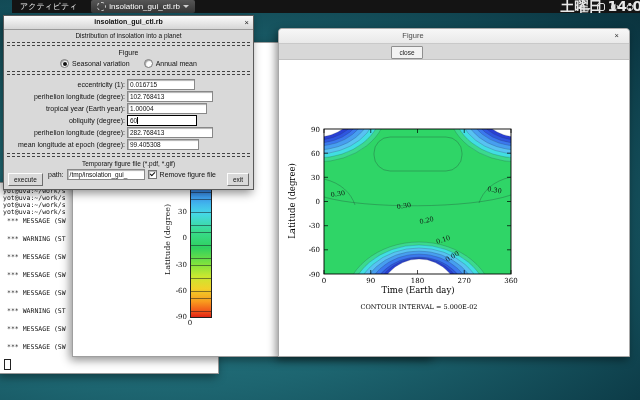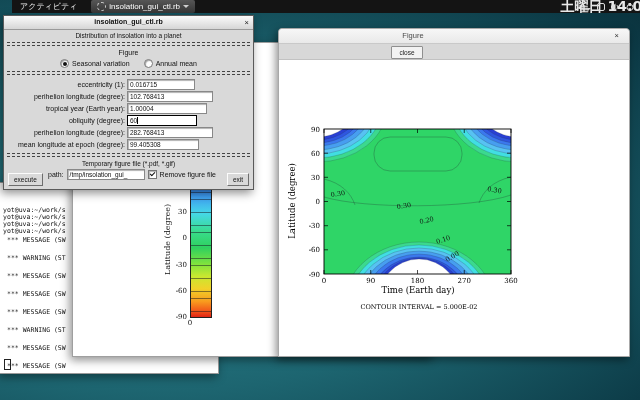--- a/index.html
+++ b/index.html
@@ -16,21 +16,21 @@
   #clock{position:absolute;left:0;right:0;text-align:right;font-weight:bold;font-size:14px;
     font-family:"DejaVu Sans",sans-serif;pointer-events:none;}
   #tray{position:absolute;right:6px;top:0;height:13px;display:flex;align-items:center;gap:6px;}
   .caret{width:0;height:0;border-left:3px solid transparent;border-right:3px solid transparent;border-top:3px solid #cfcfcf;display:inline-block;}
   .trayicon{display:inline-block;}
   
   .win{position:absolute;box-shadow:-2px 3px 9px rgba(0,0,0,.45);}
   
   #terminal{left:0;top:182px;width:218px;height:190px;background:#ffffff;border:1px solid #9a9a9a;border-left:none;z-index:10;}
   #terminal .tline{position:absolute;left:3px;width:70px;overflow:hidden;white-space:nowrap;
-    font-family:"DejaVu Sans Mono",monospace;font-size:6.5px;color:#111;margin-top:19px;}
+    font-family:"DejaVu Sans Mono",monospace;font-size:6.5px;color:#111;}
   #terminal .cursor{position:absolute;left:4px;top:176px;width:5px;height:9px;border:1px solid #222;}
   
   #figbehind{left:72px;top:42px;width:360px;height:313px;background:#ffffff;border:1px solid #9f9f9f;z-index:20;}
   #figbehind .ylab{position:absolute;left:54px;top:192px;width:80px;text-align:center;
     font-family:"DejaVu Serif",serif;font-size:8px;color:#111;transform:rotate(-90deg);}
   #figbehind .ytick{position:absolute;width:18px;text-align:right;left:96px;
     font-family:"DejaVu Serif",serif;font-size:7px;color:#111;}
   #figbehind .band{position:absolute;left:117px;top:116px;width:20px;height:157px;border:1px solid #222;
     background:
       repeating-linear-gradient(180deg, rgba(20,20,30,0) 0 6px, rgba(20,20,30,.5) 6px 6.6px),

